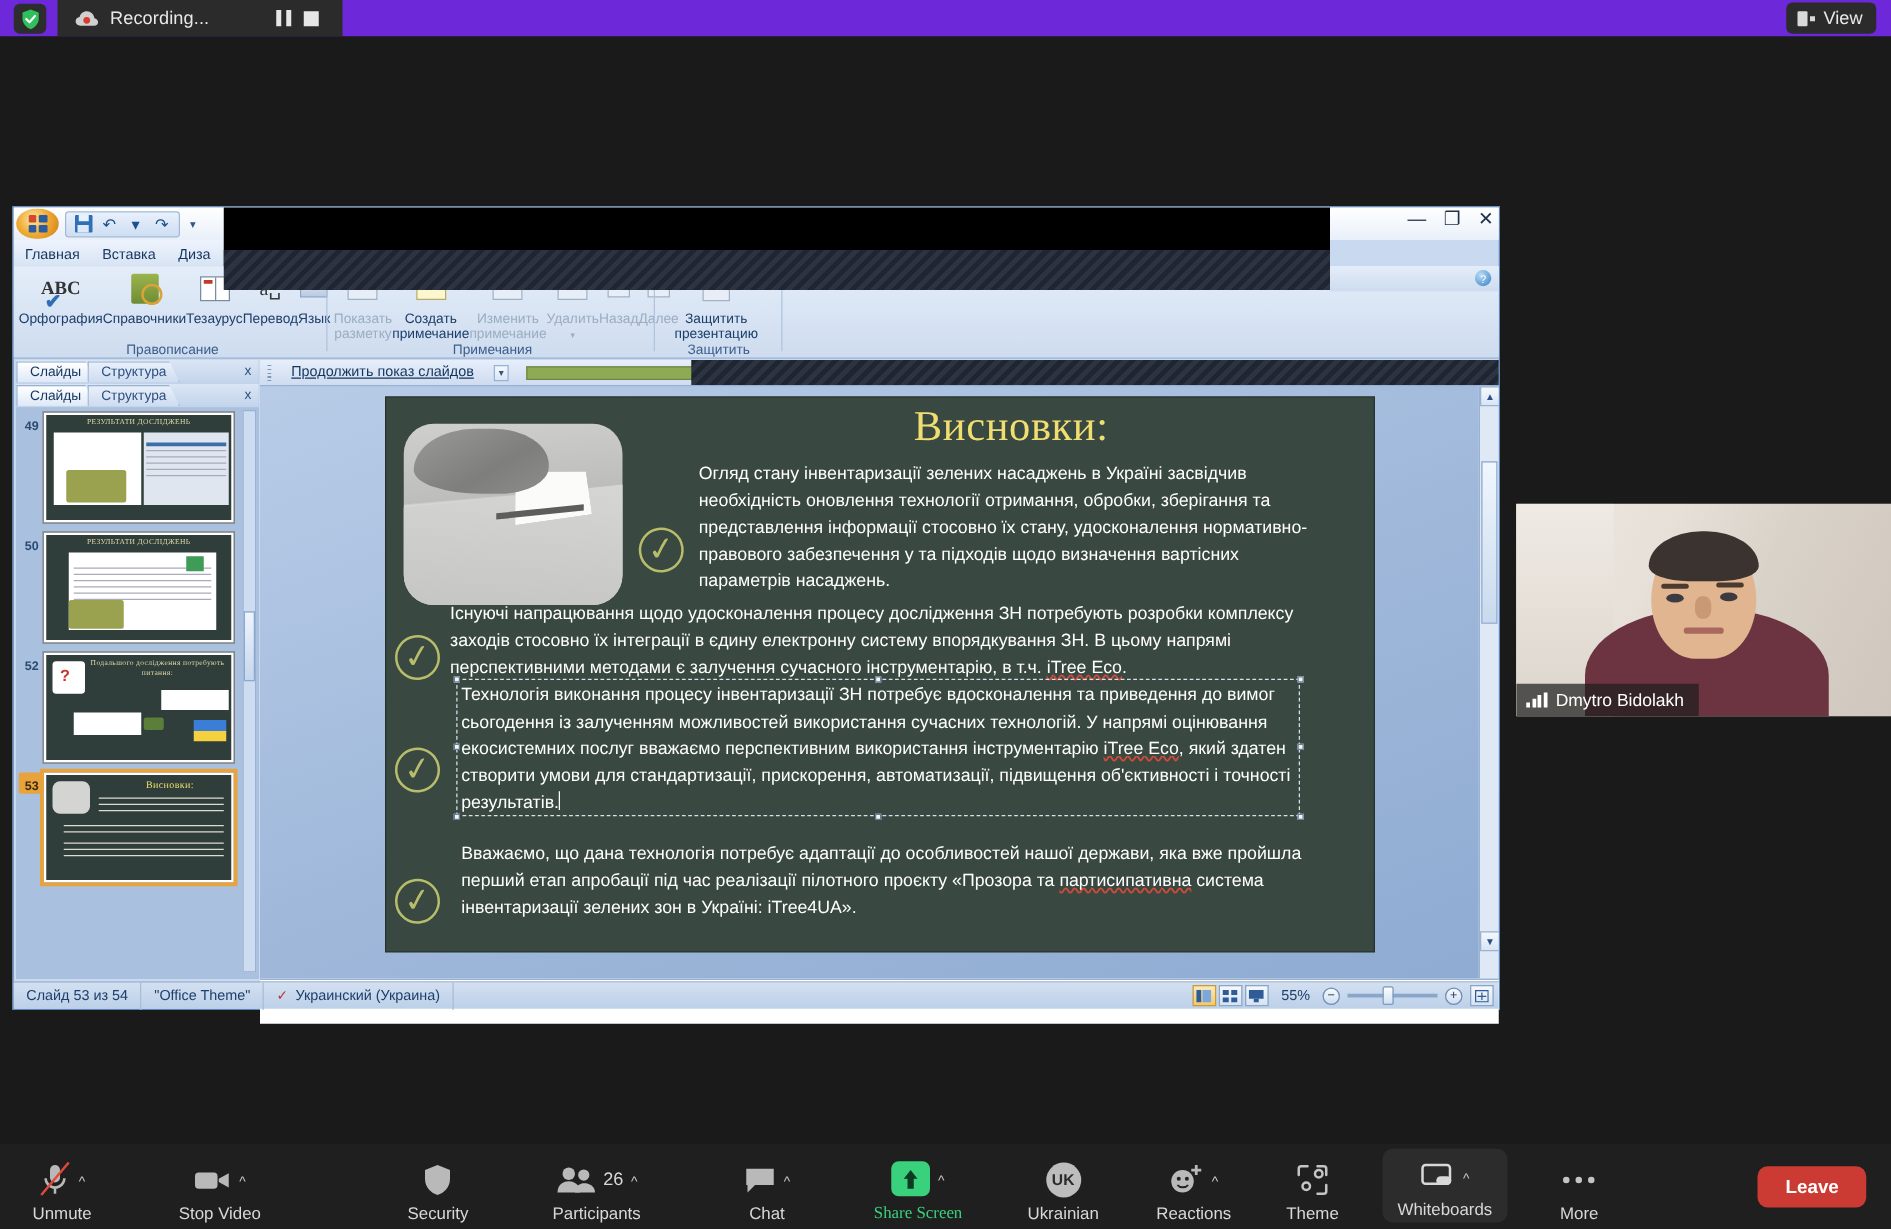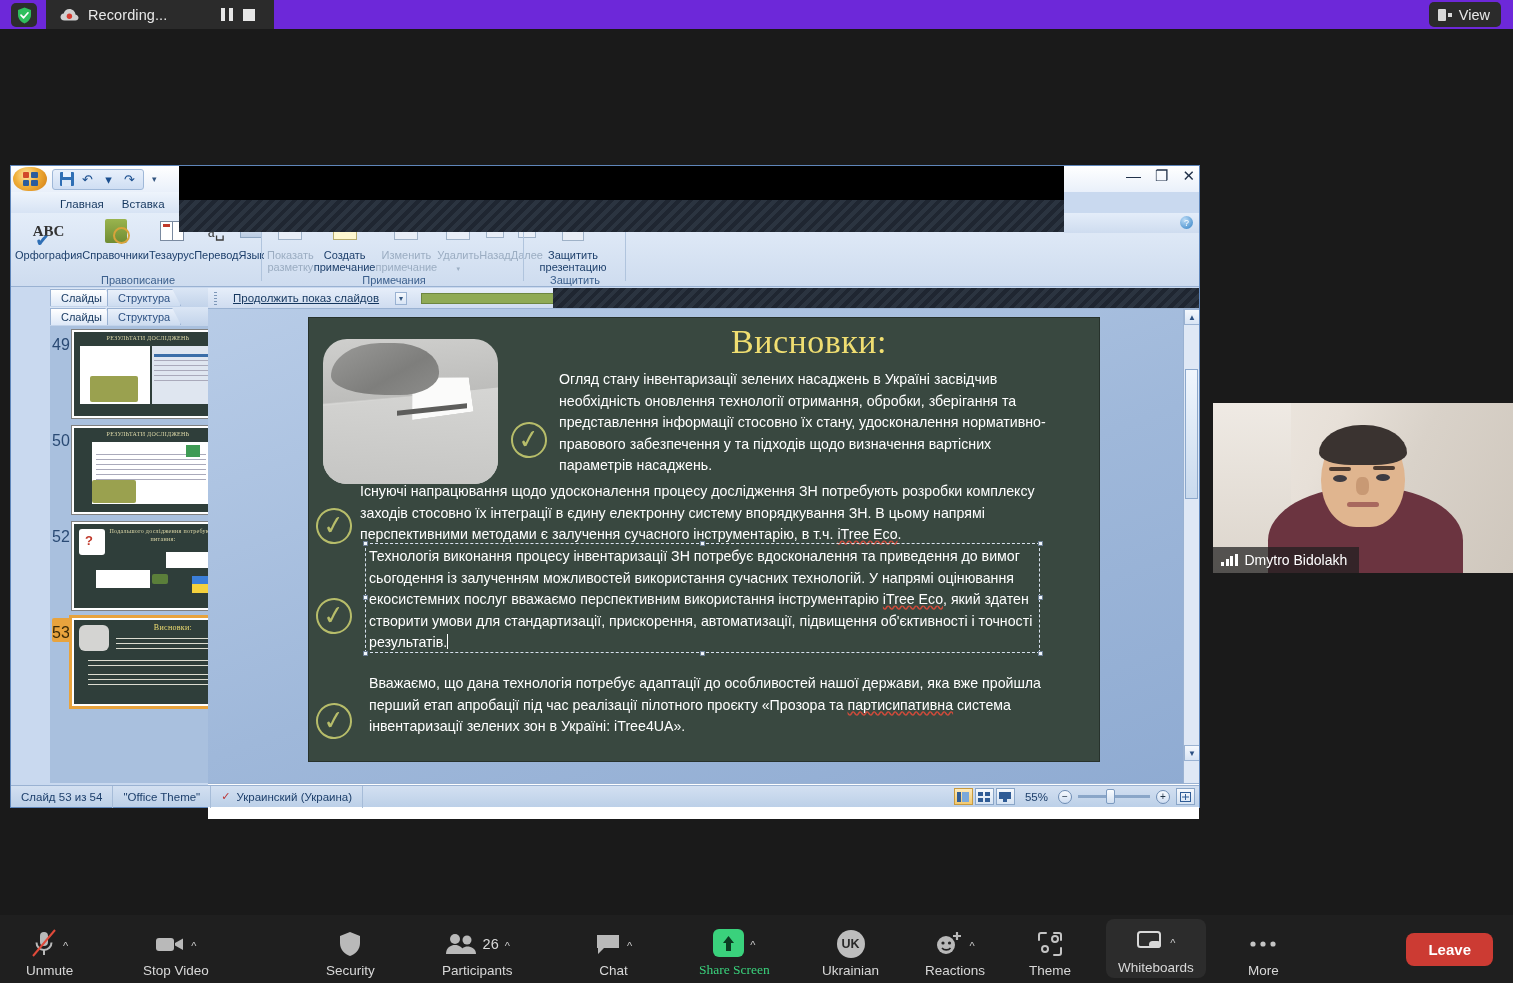--- a/index.html
+++ b/index.html
@@ -82,21 +82,21 @@
   }
   .ppt-hatch {
     position:absolute; left:168px; top:34px; width:885px; height:32px;
     background: repeating-linear-gradient(135deg,#1f2631 0 4px,#2b3440 4px 8px);
   }
   .win-ctrls { position:absolute; right:4px; top:2px; display:flex; gap:14px; align-items:center; color:#22324a;}
   .win-ctrls span{ font-size:15px; line-height:1; cursor:default;}
 
   .ppt-tabs {
     position:absolute; left:0; top:26px; width:168px; height:21px;
-    display:flex; align-items:flex-end; gap:0px; padding-left:40px;
+    display:flex; align-items:flex-end; gap:0px; 
     background: linear-gradient(#eef4fc,#d7e3f4);
   }
   .ppt-tab { font-size:11.5px; color:#14365e; padding:2px 9px 3px 9px;}
   .ppt-tab.partial{ color:#14365e; }
 
   .ribbon {
     position:absolute; left:0; top:47px; width:1188px; height:74px;
     background: linear-gradient(#e4edf9,#cedcef);
     border-bottom: 1px solid #9ab2d2;
   }
@@ -124,32 +124,31 @@
   .note-ico{ width:24px;height:18px;background:#fdf7d0;border:1px solid #b6ab6d; position:relative;}
   .note-ico.y:after{content:"";position:absolute;left:0;top:0;width:24px;height:5px;background:#e3b43a;}
   .note-ico.g{ background:#e8eef7;border-color:#9fb2c8;}
   .shield-ico{ width:22px;height:20px;background:#e9eef6;border:1px solid #9fb2c8; position:relative;}
   .shield-ico:after{content:"";position:absolute;right:1px;top:1px;width:8px;height:8px;background:#e2b53c;}
 
   
   .pane {
     position:absolute; left:2px; top:122px; width:194px; height:495px;
     background:#9fb9dc;
-    margin-left:37px;
   }
   .pane-tabs { height:19px; display:flex; align-items:center; position:relative;
     background: linear-gradient(#dbe6f5,#c2d3ea);}
   .pane-tab { font-size:11px; color:#14365e; padding:2px 10px; background:linear-gradient(#ffffff,#dde8f7);
     border:1px solid #9ab2d2; border-bottom:none; margin-right:-6px;
     clip-path: polygon(0 0, 88% 0, 100% 100%, 0 100%); }
   .pane-tab.inactive{ background:linear-gradient(#e9f0fa,#cddcf0); color:#2d5183;}
   .pane-close { position:absolute; right:6px; top:3px; font-size:11px; color:#2d5183;}
   .thumbs { position:absolute; left:0; top:38px; width:194px; height:457px; overflow:hidden; background:#a9c0de;}
   .thumb-row { display:flex; align-items:flex-start; padding:4px 0 0 2px; height:96px;}
-  .thumb-num { width:20px; text-align:right; font-size:16px; color:#2a4a74; padding-right:4px; padding-top:6px;}
+  .thumb-num { width:20px; text-align:right; font-size:10px; color:#2a4a74; padding-right:4px; padding-top:6px;font-weight:bold;}
   .thumb {
     width:152px; height:88px; background:#2f3e3a; border:2px solid #fff; outline:1px solid #808080;
     position:relative; overflow:hidden;
   }
   .thumb.sel { outline:3px solid #e8a33d; }
   .thumb .t-title { color:#ddd8a8; font-size:6px; text-align:center; padding-top:3px; letter-spacing:.3px;
      font-family:"Liberation Serif",serif;}
   .thumb .t-white { position:absolute; background:#fff; }
   .thumb .t-line { position:absolute; background:#aab; height:1px;}
   .pane-scroll { position:absolute; right:2px; top:40px; width:11px; height:450px; background:#cddcf0; border:1px solid #9ab2d2;}

